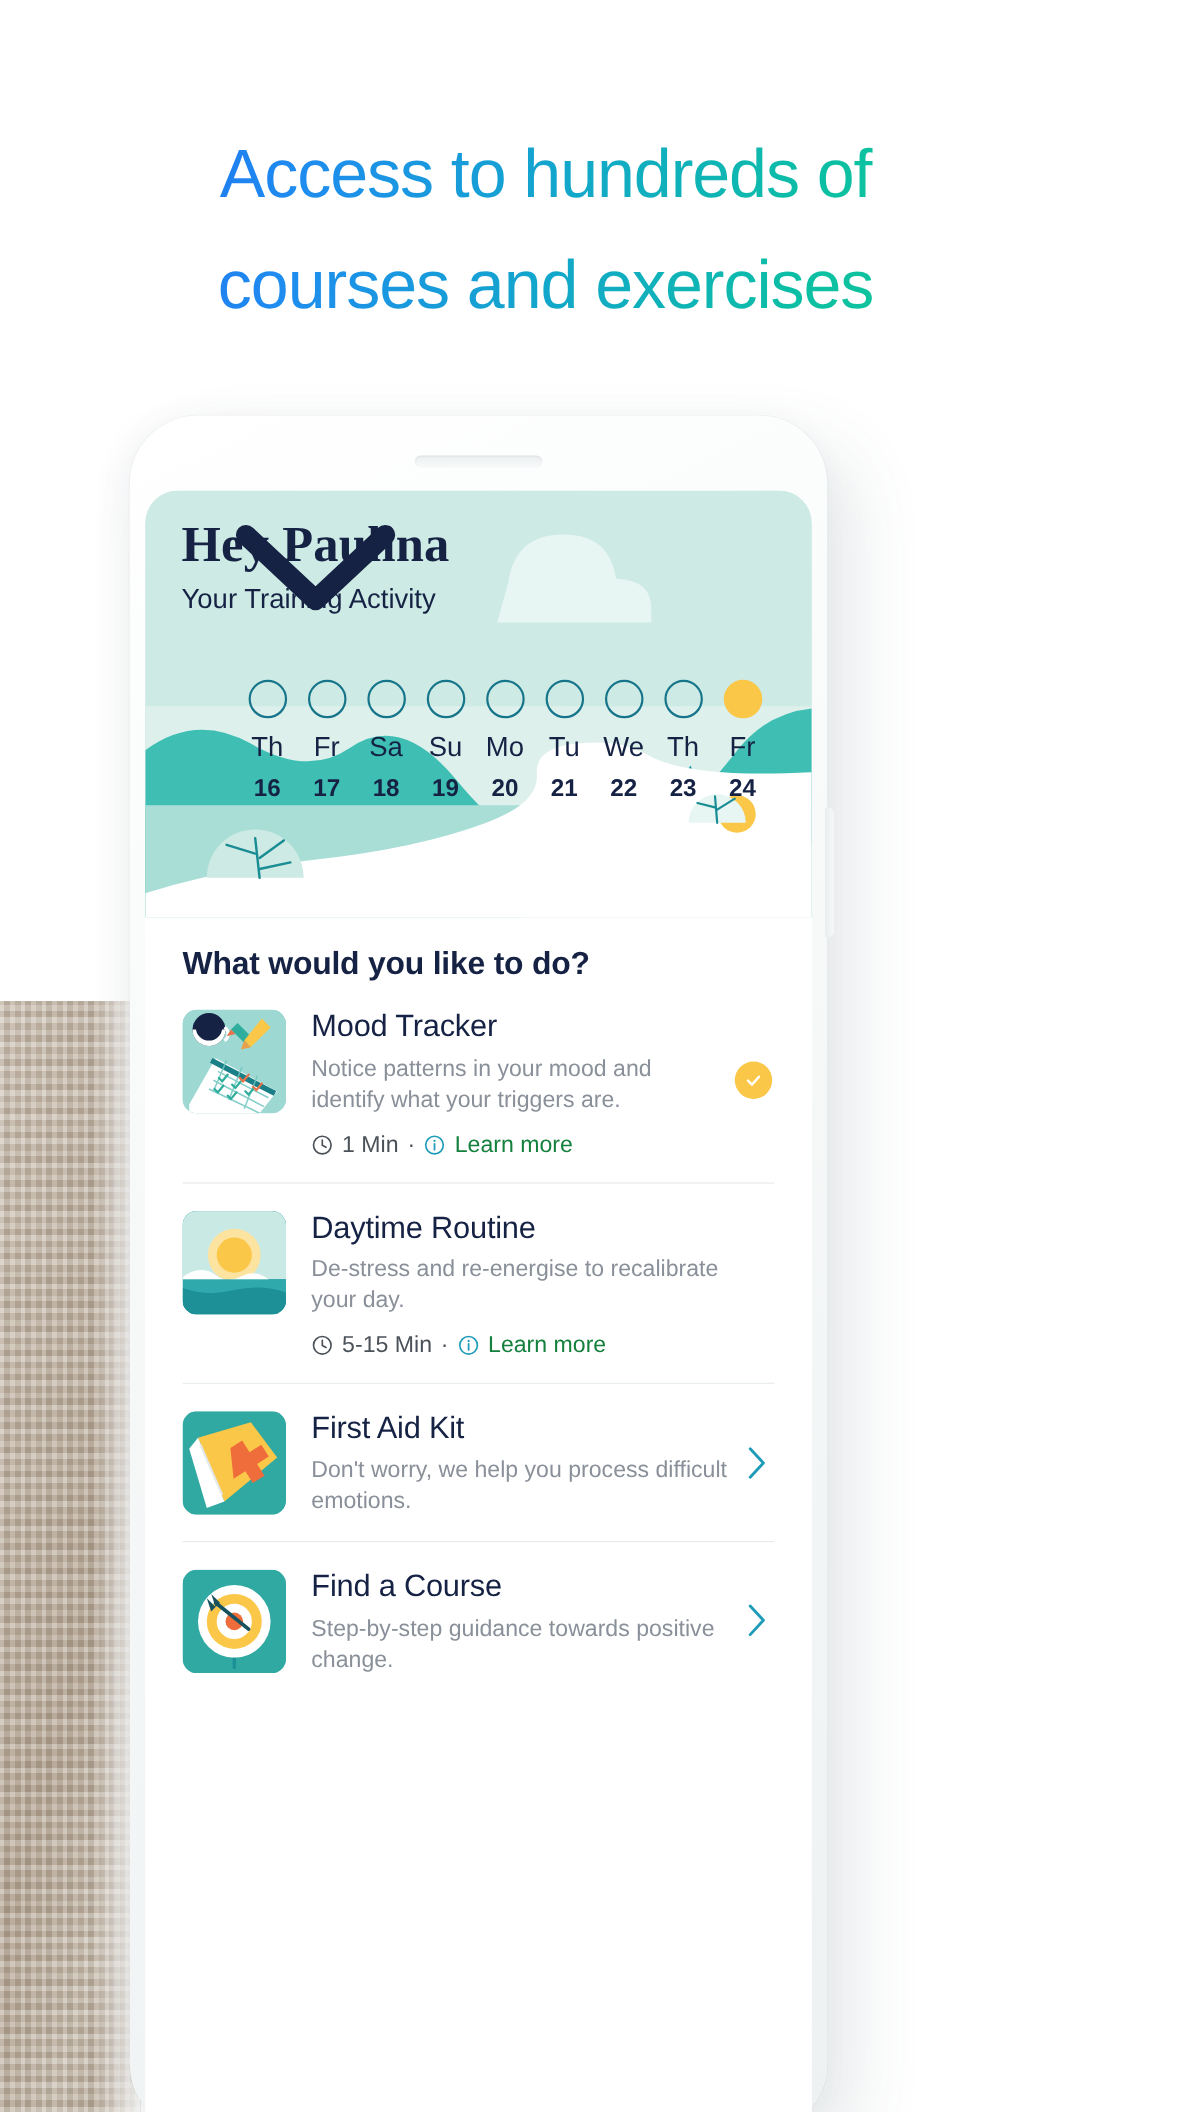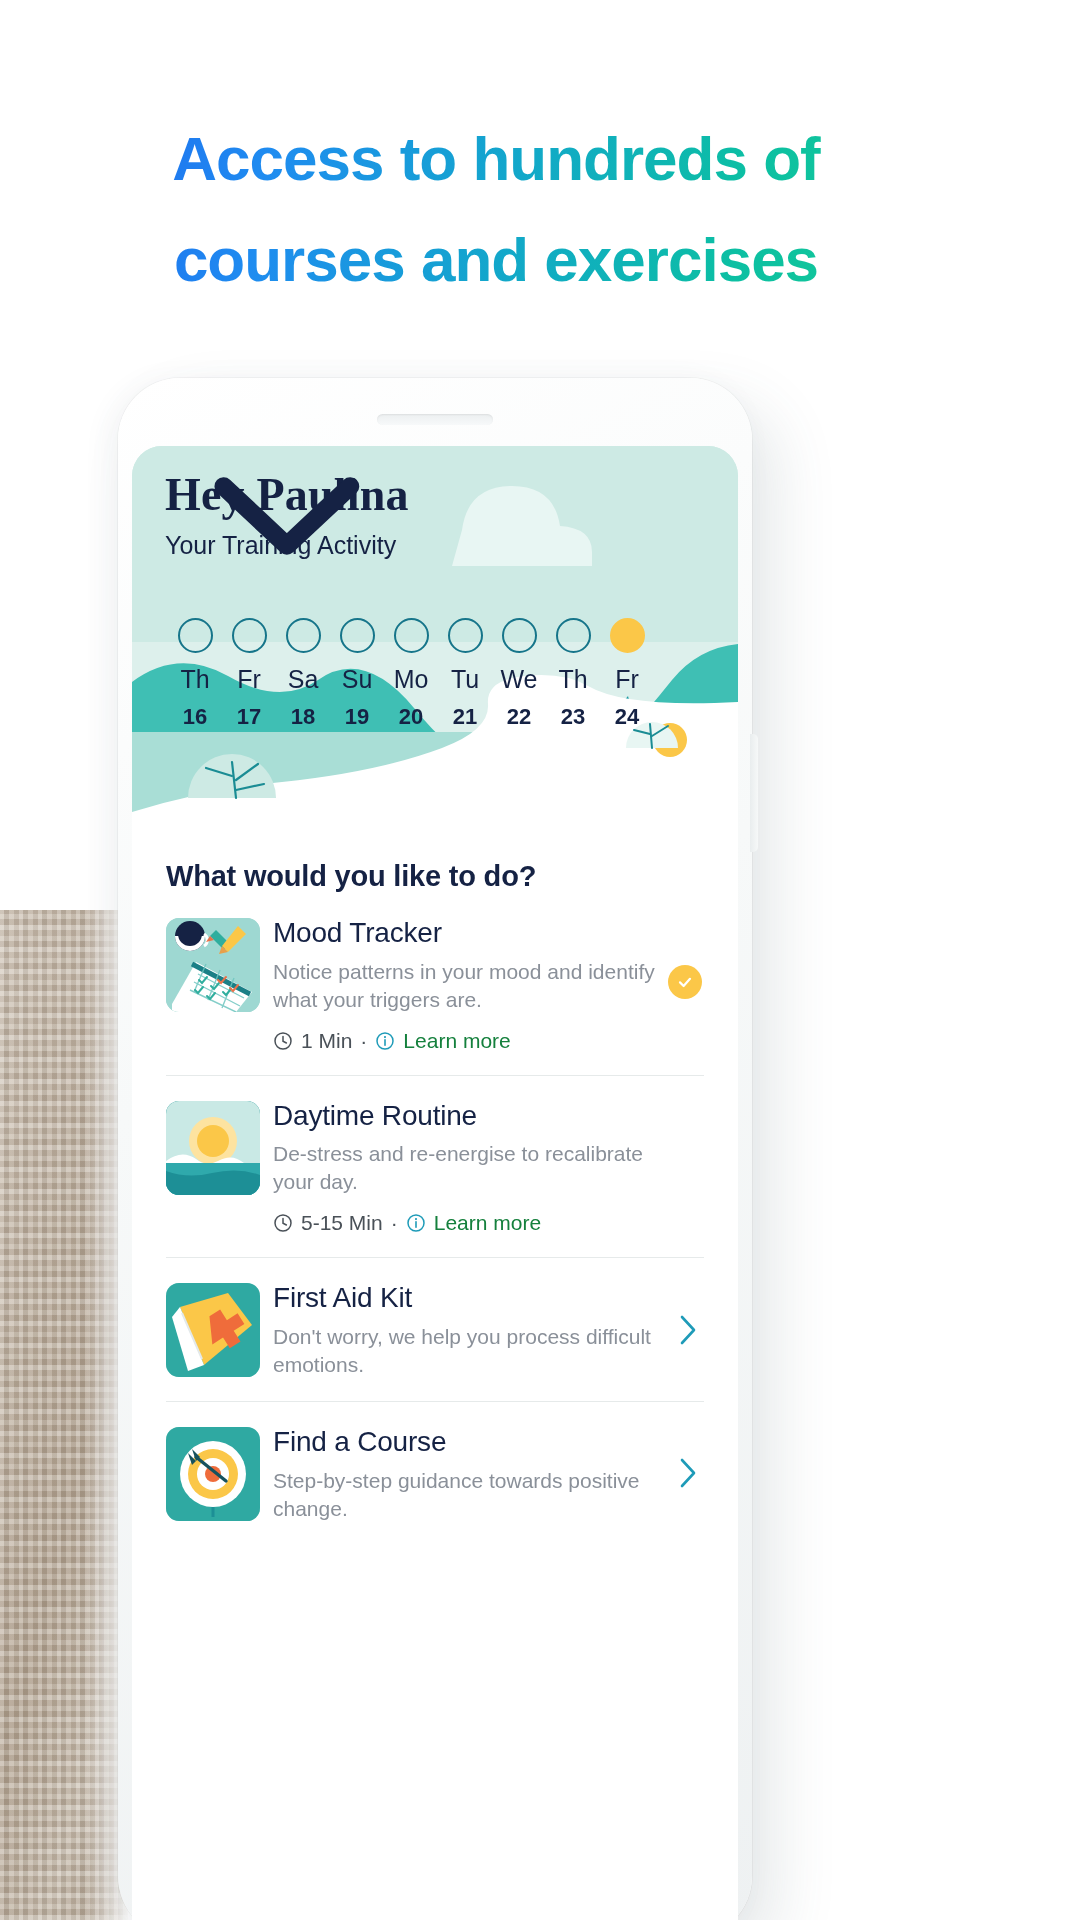--- a/index.html
+++ b/index.html
@@ -8,21 +8,21 @@
     font-family:"Liberation Sans", sans-serif;
     background:#ffffff;
     overflow:hidden;
     position:relative;
   }
 
   
   .headline {
     position:absolute; top:124px; left:0; width:992px;
     text-align:center;
-    font-size:62px; line-height:1.12; font-weight:700;
+    font-size:62px; line-height:1.12; font-weight:400;
     letter-spacing:-1px;
     background:linear-gradient(100deg,#1f5cf0 0%,#1f8cf0 27%,#12a8c9 52%,#0cbfa3 74%,#18cf8e 100%);
     -webkit-background-clip:text; background-clip:text;
     -webkit-text-fill-color:transparent; color:transparent;
   }
   .headline .l2 { display:block;margin-top:32px; }
 
   
   .sweater {
     position:absolute; left:0; top:910px; width:128px; height:1010px;
@@ -104,41 +104,41 @@
     margin-top:13px; font-size:25px; color:#152244; font-weight:400;
     display:flex; align-items:center; gap:11px;
   }
   .chev {
     width:19px; height:11px; display:inline-block;
   }
 
   
   .week {
     position:absolute; left:0; top:172px; width:100%; z-index:3;
-    display:flex; justify-content:flex-start;
+    display:flex; justify-content:flex-end;
     padding:0 36px;
   }
   .day { width:54px; text-align:center; }
   .dot {
     width:35px; height:35px; border-radius:50%;
     border:2px solid #16758a; margin:0 auto 14px;
     background:transparent;
   }
   .dot.filled { background:#fbc748; border-color:#fbc748; }
   .dw { font-size:25px; color:#152244; line-height:1; }
   .dn { font-size:22px; color:#152244; line-height:1; margin-top:14px;font-weight:bold; }
 
   
   .list { padding:0 34px; background:#fff; position:relative; }
   .list-title {
     font-size:29px; font-weight:700; color:#152244;
     padding:26px 0 0 0; letter-spacing:-.2px;
   }
   .row {
-    display:flex; align-items:flex-start; gap:13px;
+    display:flex; align-items:flex-start; gap:23px;
     padding:25px 0 22px 0;
     border-bottom:1px solid #e6eaea;
     position:relative;
   }
   .row:last-child { border-bottom:none; }
   .thumb {
     width:94px; height:94px; border-radius:13px; flex:none;
     overflow:hidden; position:relative; background:#9fd9d2;
   }
   .thumb svg { width:100%; height:100%; display:block; }

